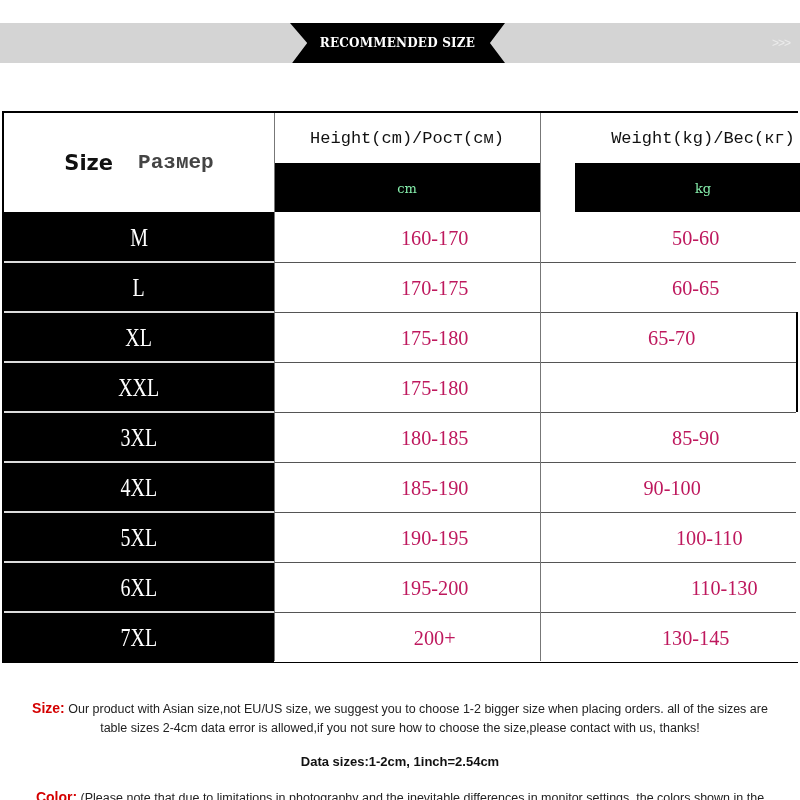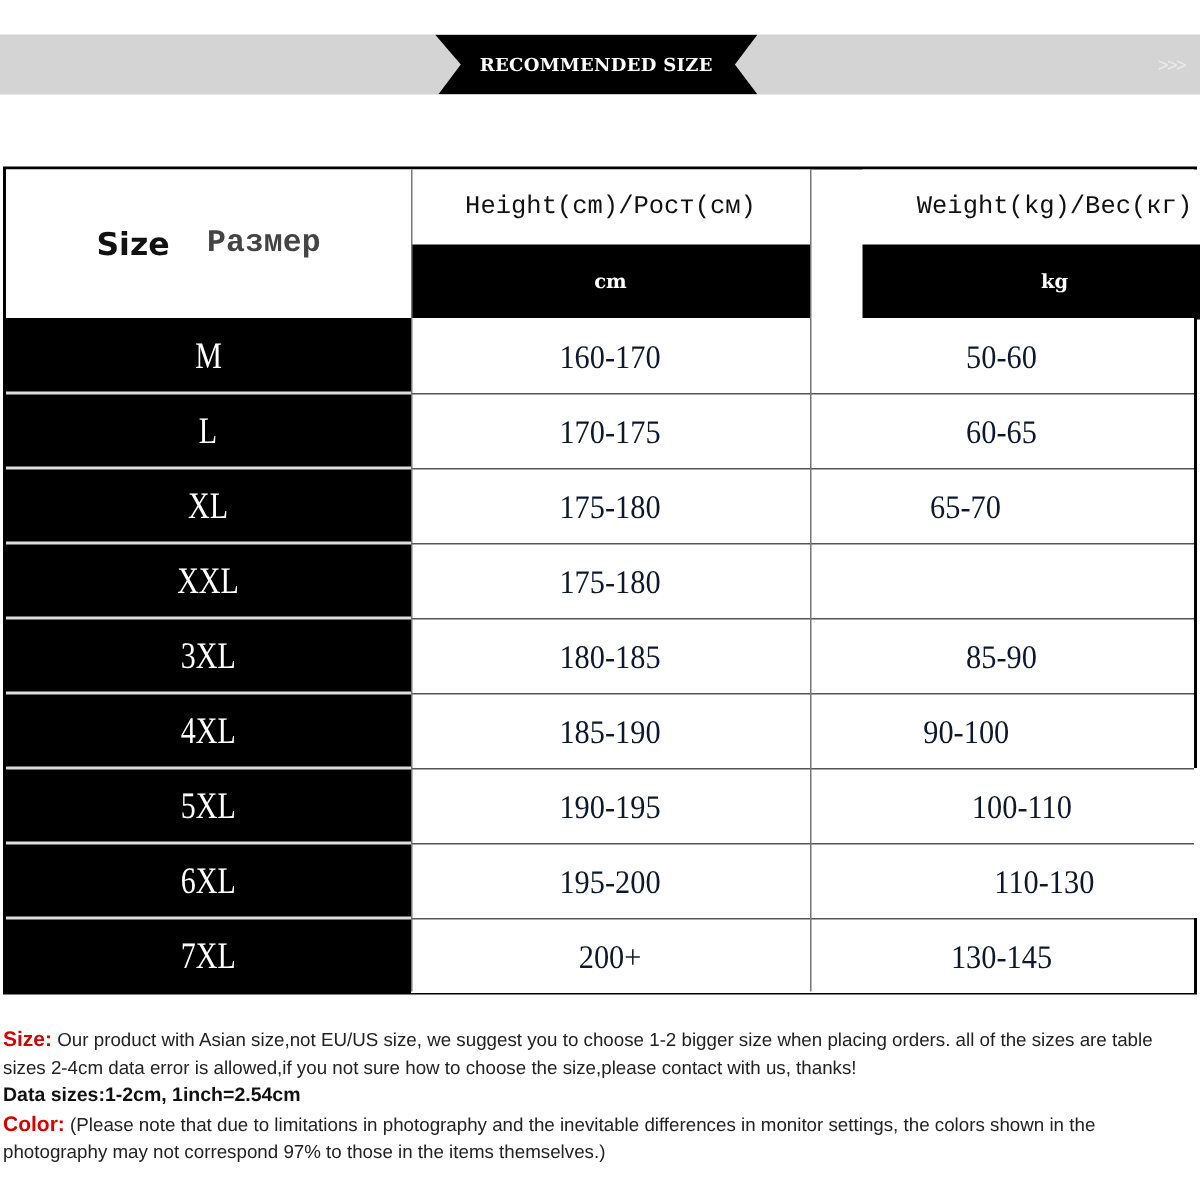--- a/index.html
+++ b/index.html
@@ -12,37 +12,37 @@
     color: #fff; font-family: "DejaVu Serif", serif; font-weight: bold; font-size: 12px; letter-spacing: 0.2px; }
   .banner-arrows { position: absolute; right: 10px; top: 23px; height: 40px; line-height: 40px; color: #ececec; font-size: 12px; letter-spacing: -1px; }
 
   .table { position: absolute; left: 2px; top: 111px; width: 796px; height: 552px; border: 2px solid #000; box-sizing: border-box; }
   .hdr-size { position: absolute; left: 0; top: 0; width: 270px; height: 99px; background: #fff; display: flex; align-items: center; justify-content: center; font-size: 21px; font-weight: bold; font-family: "DejaVu Sans", sans-serif; gap: 19px; }
   .hdr-size .en { color: #111; margin-right: 6px; }
   .hdr-size .ru { color: #444; font-family: Liberation Mono, monospace; }
 
   .hdr-col { position: absolute; top: 0; height: 99px; }
   .hdr-col .title { height: 50px; line-height: 52px; text-align: center; background: #fff; font-family: "Liberation Mono", monospace; font-size: 17px; color: #111; border-bottom: 1px solid #000; }
-  .hdr-col .unit { height: 49px; line-height: 50px; text-align: center; background: #000; color: #ffffff; font-family: "DejaVu Serif", serif; font-weight: bold; font-size: 13px; }
+  .hdr-col .unit { height: 49px; line-height: 50px; text-align: center; background: #000; color: #86efac; font-family: "DejaVu Serif", serif; font-weight: normal; font-size: 13px; }
 
   .vline { position: absolute; top: 0; width: 1px; height: 548px; background: #777; }
 
   .row { position: absolute; left: 0; height: 50px; width: 792px; }
   .row .size { position: absolute; left: 0; top: 0; width: 270px; height: 50px; background: #000; color: #fff; text-align: center; line-height: 52px;
     font-family: "Liberation Serif", serif; font-size: 25px; transform-origin: center; }
   .row .size span { display: inline-block; transform: scaleX(0.8); }
-  .row .cell { position: absolute; top: 0; height: 50px; line-height: 52px; text-align: center; color: #0f172a; font-family: "Liberation Serif", serif; font-size: 22px; background: #fff; }
+  .row .cell { position: absolute; top: 0; height: 50px; line-height: 52px; text-align: center; color: #be185d; font-family: "Liberation Serif", serif; font-size: 22px; background: #fff; padding-left: 28px; }
   .row .cell span { display: inline-block; transform: scaleX(0.92); }
   .row-sep-dark { position: absolute; left: 0; width: 270px; height: 2px; background: #ddd; }
   .row-sep-light { position: absolute; left: 270px; width: 522px; height: 1px; background: #555; }
 
   .notes { position: absolute; left: 2px; top: 683px; width: 796px; font-size: 12.5px; line-height: 18.5px; color: #222; font-family: "Liberation Sans", sans-serif; }
   .notes .red { color: #d40000; font-weight: bold; font-size: 14px; }
   .notes .bold { font-weight: bold; color: #111; font-size: 13px; }
-  .notes p { margin: 0; }
+  .notes p { margin: 16px; text-align: center; }
 </style>
 </head>
 <body>
 
 <div class="banner"></div>
 <div class="banner-shape2"></div>
 <div class="banner-title">RECOMMENDED SIZE</div>
 <div class="banner-arrows">&gt;&gt;&gt;</div>
 
 <div class="table">

